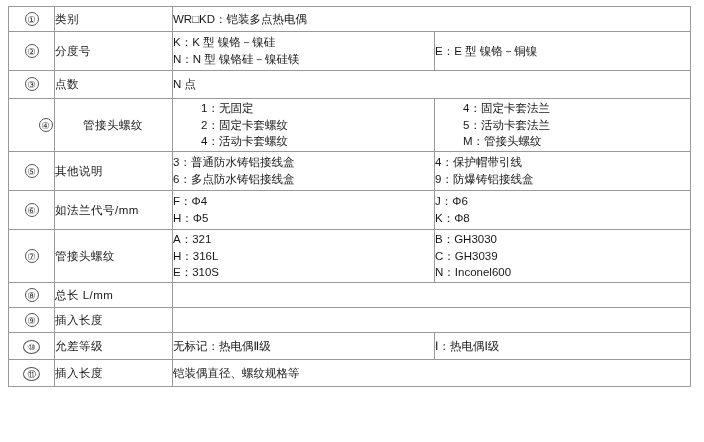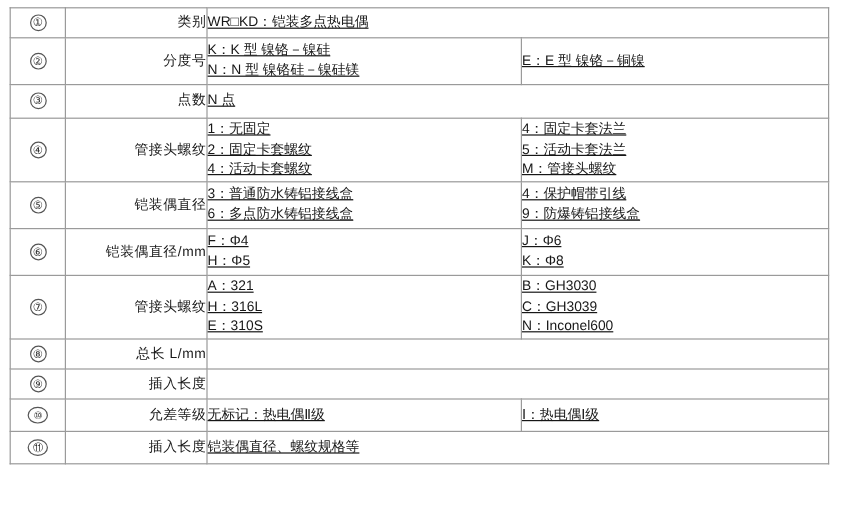--- a/index.html
+++ b/index.html
@@ -40,33 +40,32 @@
   col.c-name { width: 118px; }
   col.c-v1 { width: 262px; }
   col.c-v2 { width: 256px; }
 
   td.idx {
     text-align: center;
     font-size: 11px;
     color: #222;
   }
   td.name {
-    text-align: right;
+    text-align: left;
     letter-spacing: 0.5px;
     font-size: 12px;
     margin-left: 34px;
   }
   td.val {
     padding: 4px 0 4px 10px;
     text-align: left;
   }
   td.val.empty { padding: 0; }
   .lines {
     display: block;
-    text-decoration: underline;
   }
   .lines span {
     display: block;
     white-space: pre;
   }
   .circ {
     display: inline-block;
     width: 14px;
     height: 14px;
     line-height: 13px;
@@ -81,21 +80,21 @@
     width: 17px;
     height: 14px;
     border-radius: 50%;
     font-size: 8.5px;
     letter-spacing: -0.5px;
   }
   
   tr.h1 td { height: 24px; }
   tr.h2 td { height: 38px; }
   tr.h3 td { height: 27px; }
-  tr.h4 td { height: 52px; }
+  tr.h4 td { height: 52px; padding-left: 28px; }
   tr.h5 td { height: 38px; }
   tr.h6 td { height: 38px; }
   tr.h7 td { height: 52px; }
   tr.h8 td { height: 24px; }
   tr.h9 td { height: 24px; }
   tr.h10 td { height: 26px; }
   tr.h11 td { height: 26px; }
 </style>
 </head>
 <body>
@@ -155,37 +154,37 @@
           <td class="val">
             <span class="lines">
               <span>4：固定卡套法兰</span>
               <span>5：活动卡套法兰</span>
               <span>M：管接头螺纹</span>
             </span>
           </td>
         </tr>
         <tr class="h5">
           <td class="idx"><span class="circ">⑤</span></td>
-          <td class="name">铠装偶直径</td>
+          <td class="name">其他说明</td>
           <td class="val">
             <span class="lines">
               <span>3：普通防水铸铝接线盒</span>
               <span>6：多点防水铸铝接线盒</span>
             </span>
           </td>
           <td class="val">
             <span class="lines">
               <span>4：保护帽带引线</span>
               <span>9：防爆铸铝接线盒</span>
             </span>
           </td>
         </tr>
         <tr class="h6">
           <td class="idx"><span class="circ">⑥</span></td>
-          <td class="name">铠装偶直径/mm</td>
+          <td class="name">如法兰代号/mm</td>
           <td class="val">
             <span class="lines">
               <span>F：Φ4</span>
               <span>H：Φ5</span>
             </span>
           </td>
           <td class="val">
             <span class="lines">
               <span>J：Φ6</span>
               <span>K：Φ8</span>

